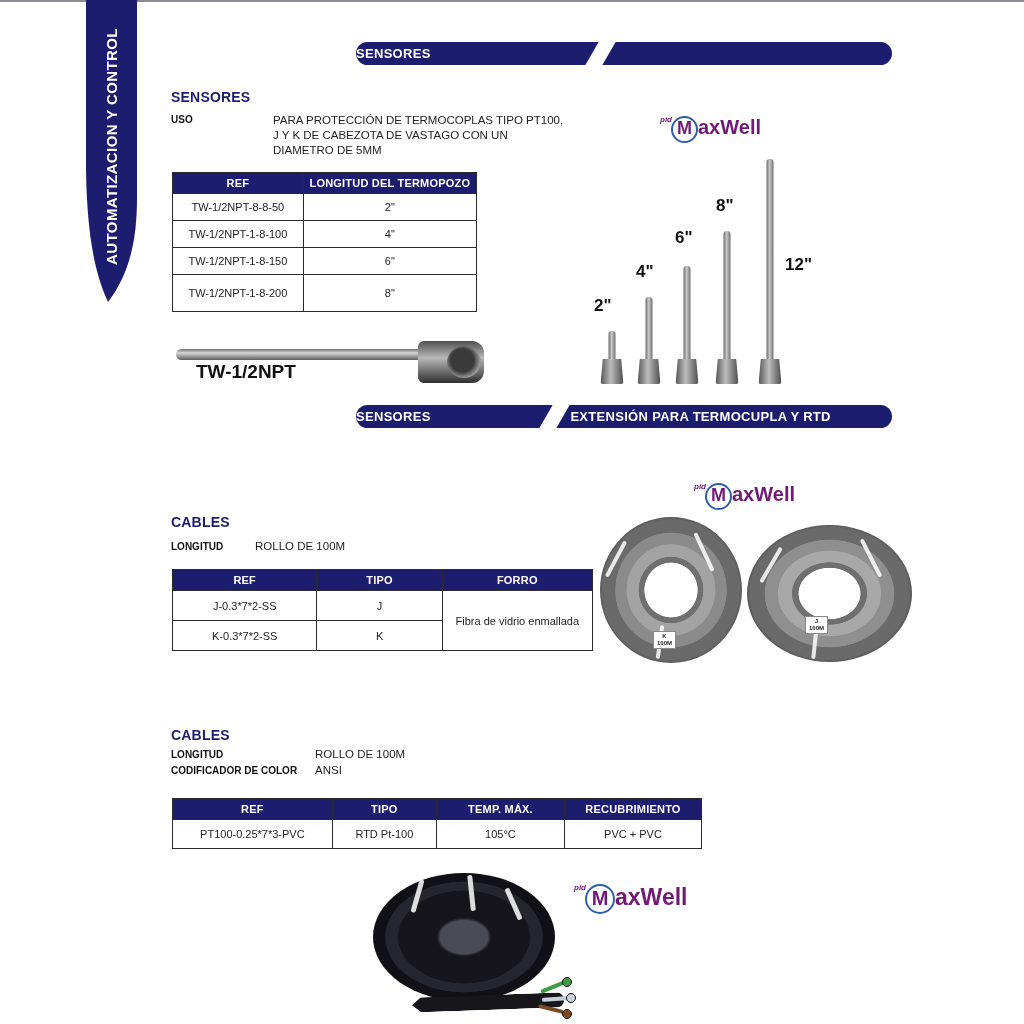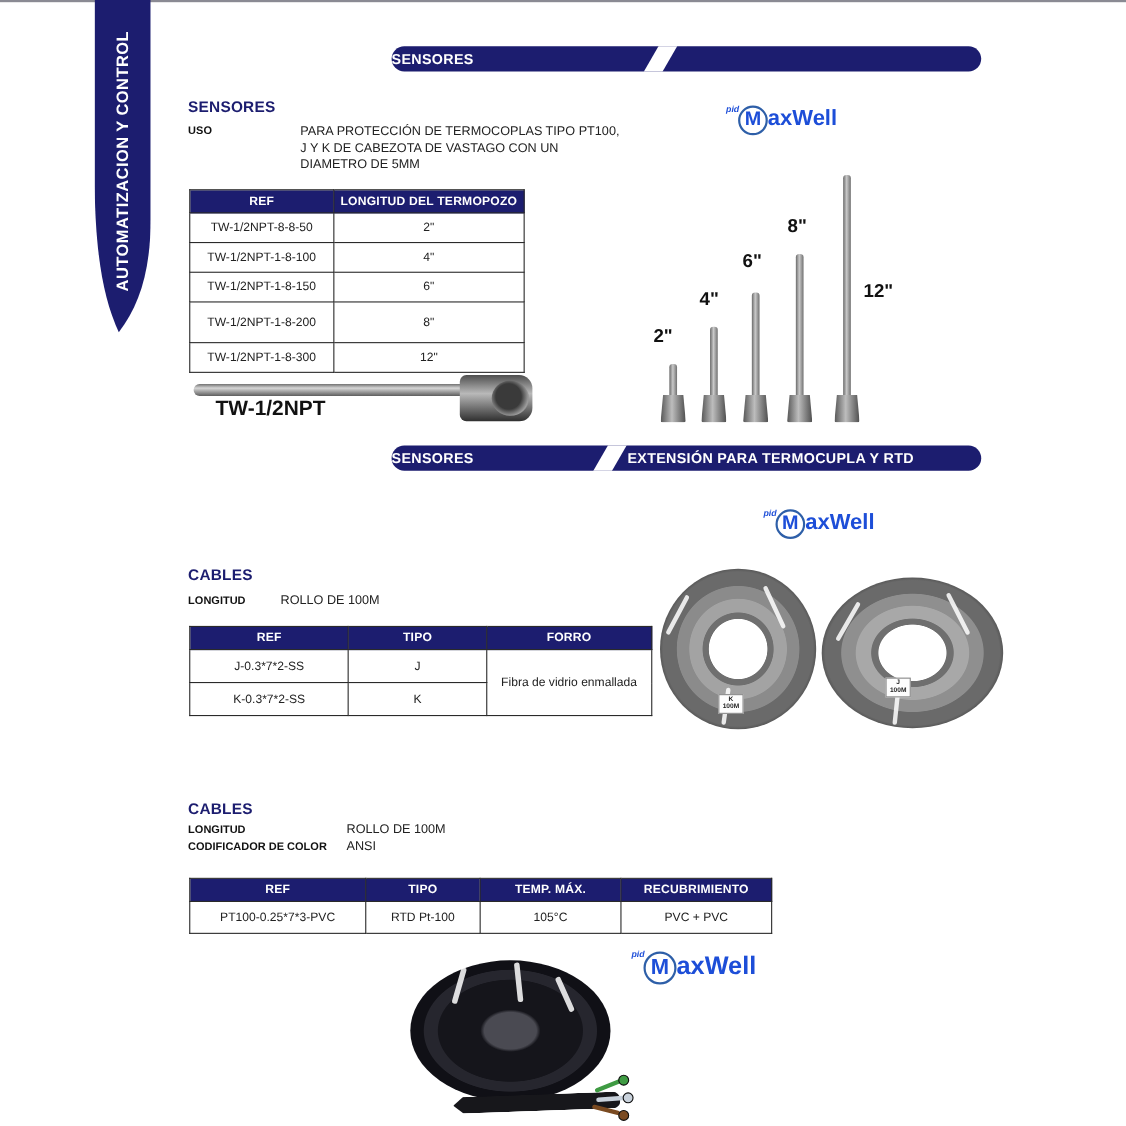--- a/index.html
+++ b/index.html
@@ -14,21 +14,21 @@
   .ribbon-label{transform:rotate(-90deg);white-space:nowrap;color:#fff;font-weight:bold;
         font-size:15px;letter-spacing:.4px;}
 
   
   .banner{position:absolute;height:23px;width:536px;background:#1c1d6f;border-radius:12px;overflow:hidden;}
   .banner .slash{position:absolute;top:-5px;bottom:-5px;width:17px;background:#fff;transform:skewX(-30deg);}
   .banner .blabel{position:absolute;top:0;height:23px;line-height:23px;color:#fff;font-weight:bold;
         font-size:13px;letter-spacing:.3px;text-align:left;}
 
   
-  .maxwell{position:absolute;color:#1d4ed8;font-weight:bold;font-size:20px;white-space:nowrap;}
+  .maxwell{position:absolute;color:#701a75;font-weight:bold;font-size:20px;white-space:nowrap;margin-top:20px;}
   .maxwell .pre{font-size:8px;font-style:italic;vertical-align:top;position:relative;top:-1px;margin-right:-1px;}
   .maxwell .m{display:inline-block;border:2px solid #2e5fa8;border-radius:50%;width:23px;height:23px;
         line-height:21px;text-align:center;font-size:18px;}
   .maxwell.big{font-size:23px;}
   .maxwell.big .m{width:26px;height:26px;line-height:24px;font-size:20px;}
 
   
   .sec-title{position:absolute;color:#1c1d6f;font-weight:bold;font-size:14px;letter-spacing:.2px;}
   .kv-label{position:absolute;font-weight:bold;font-size:10px;color:#111;}
   .kv-value{position:absolute;font-size:11.5px;color:#222;}
@@ -121,24 +121,20 @@
       <td>TW-1/2NPT-1-8-100</td>
       <td>4"</td>
     </tr>
     <tr style="height:27px;">
       <td>TW-1/2NPT-1-8-150</td>
       <td>6"</td>
     </tr>
     <tr style="height:37px;">
       <td>TW-1/2NPT-1-8-200</td>
       <td>8"</td>
-    </tr>
-    <tr style="height:27px;">
-      <td>TW-1/2NPT-1-8-300</td>
-      <td>12"</td>
     </tr>
   </tbody>
     </table>
 
   <div class="tw-stem"></div>
   <div class="tw-fitting"></div>
   <div class="tw-label">TW-1/2NPT</div>
 
   <div class="rods">
     <div class="rod" style="left:22px;">

